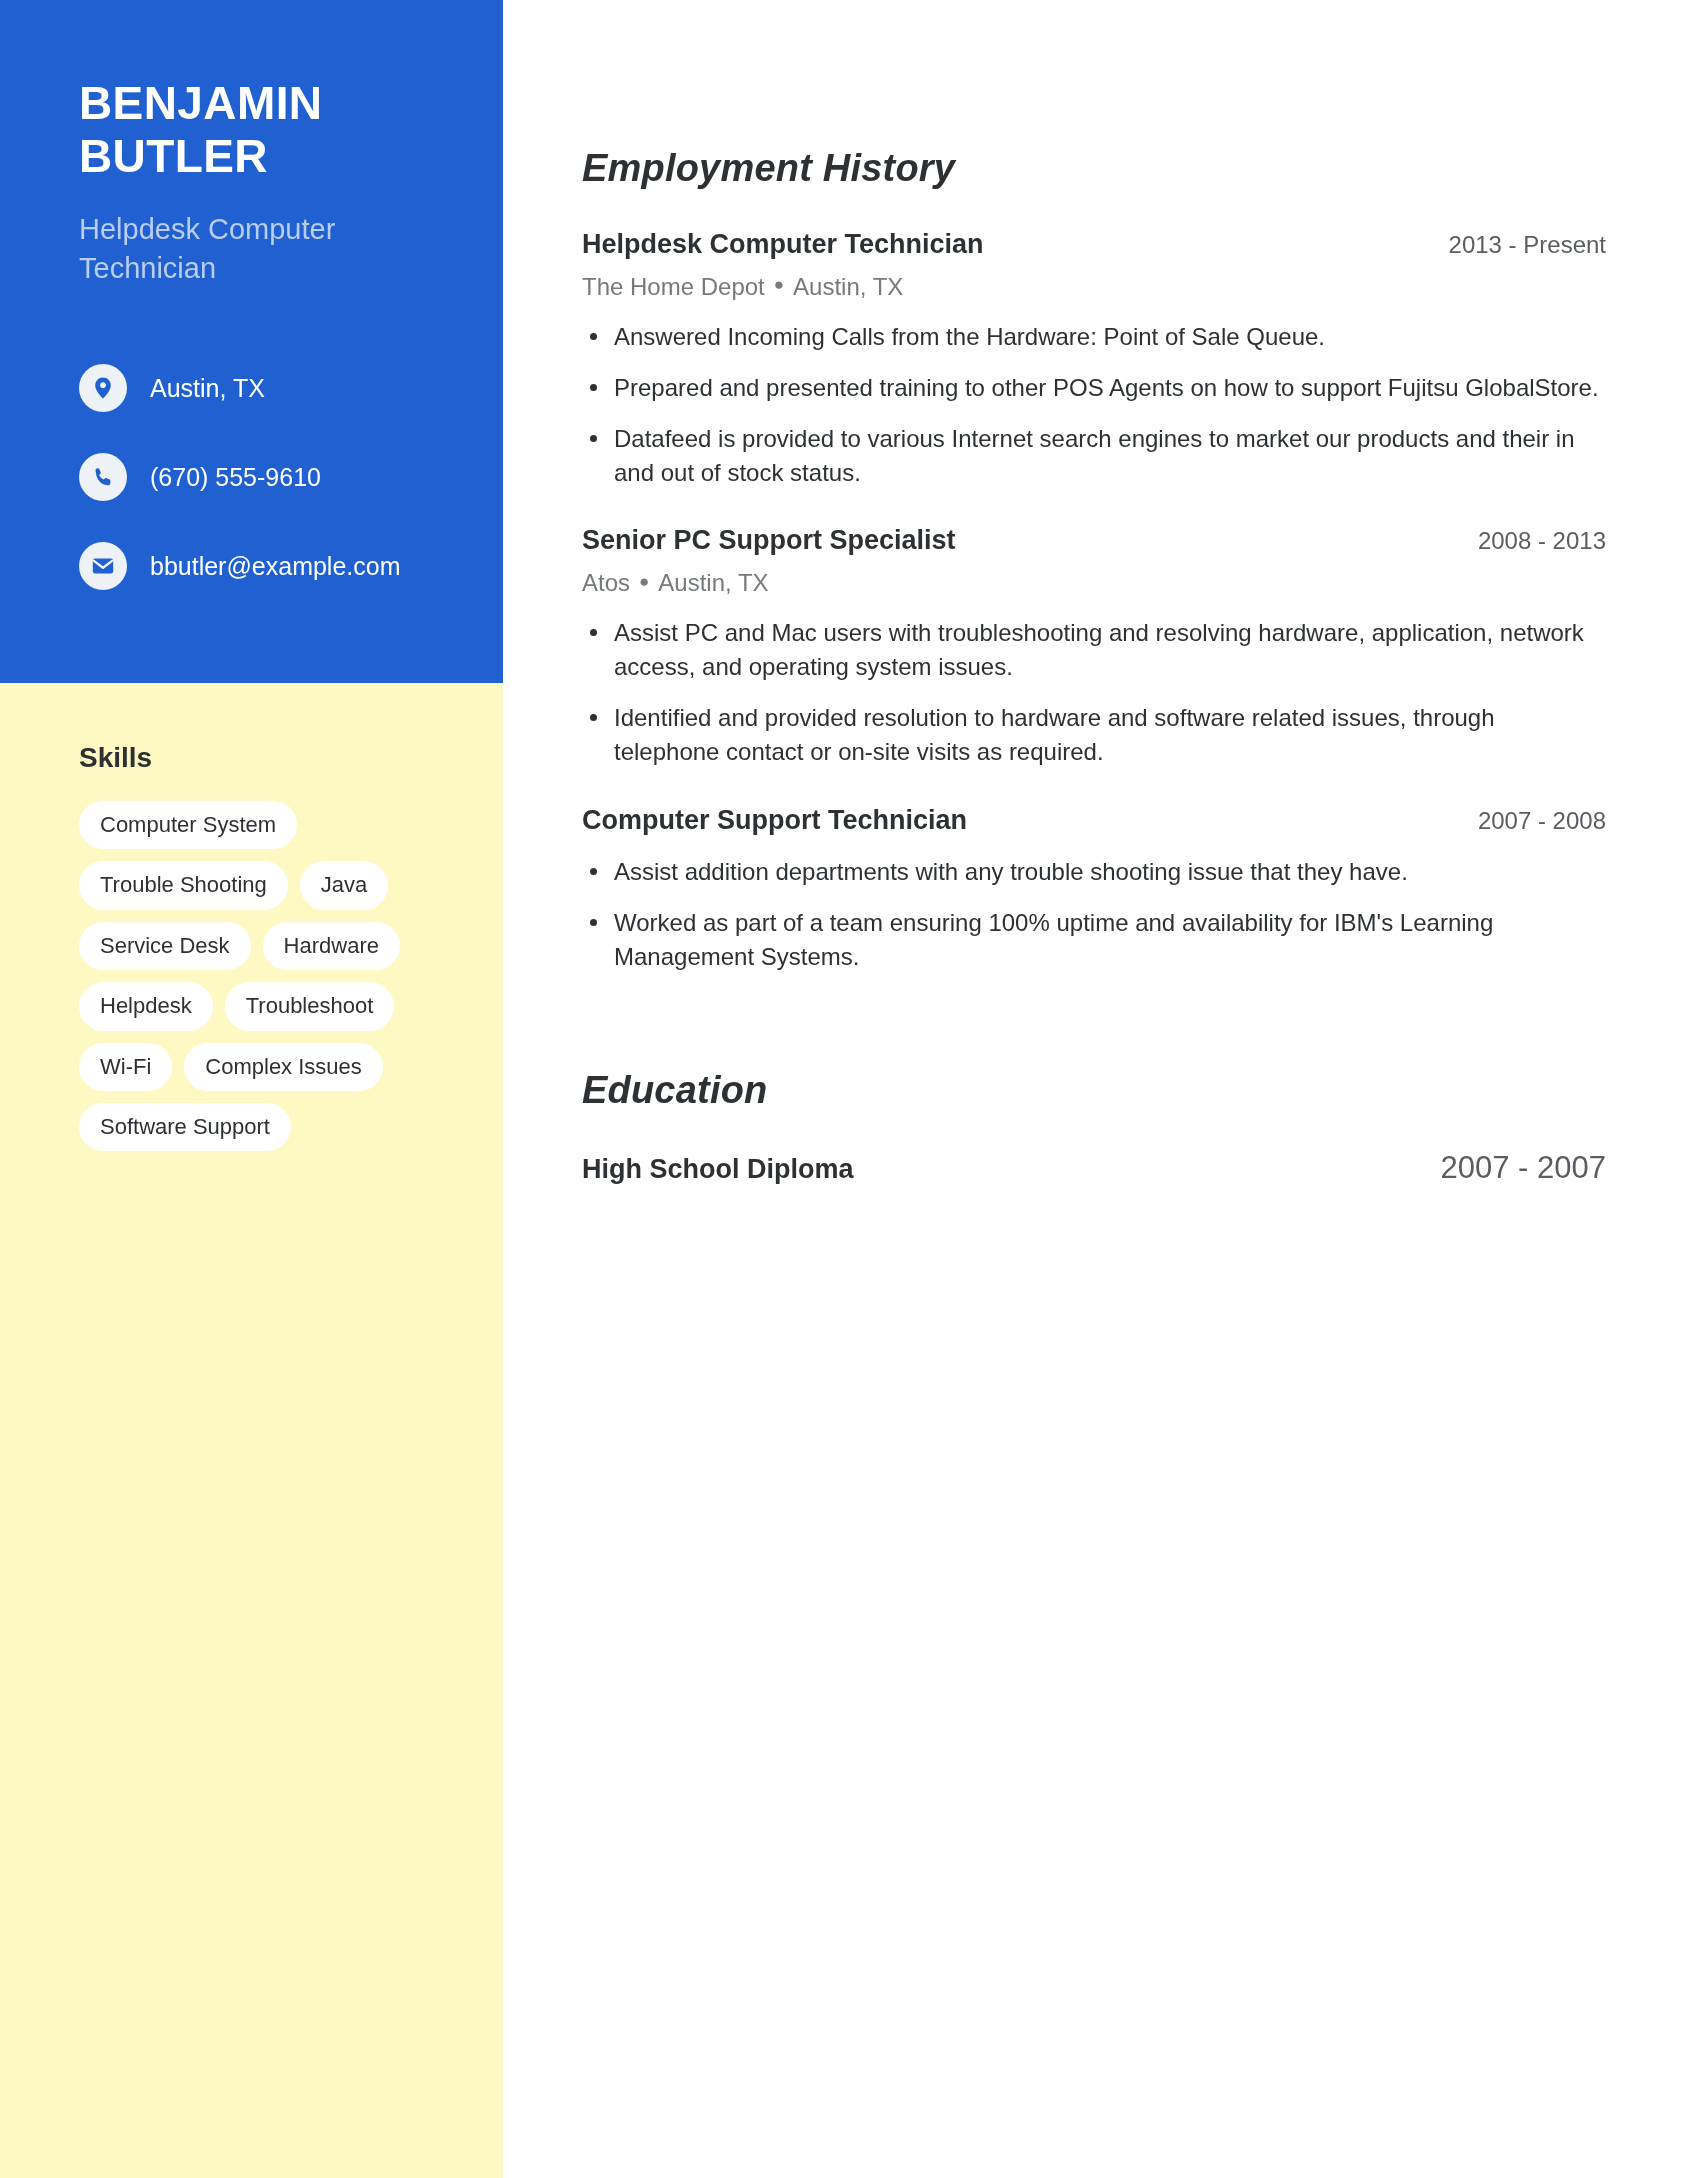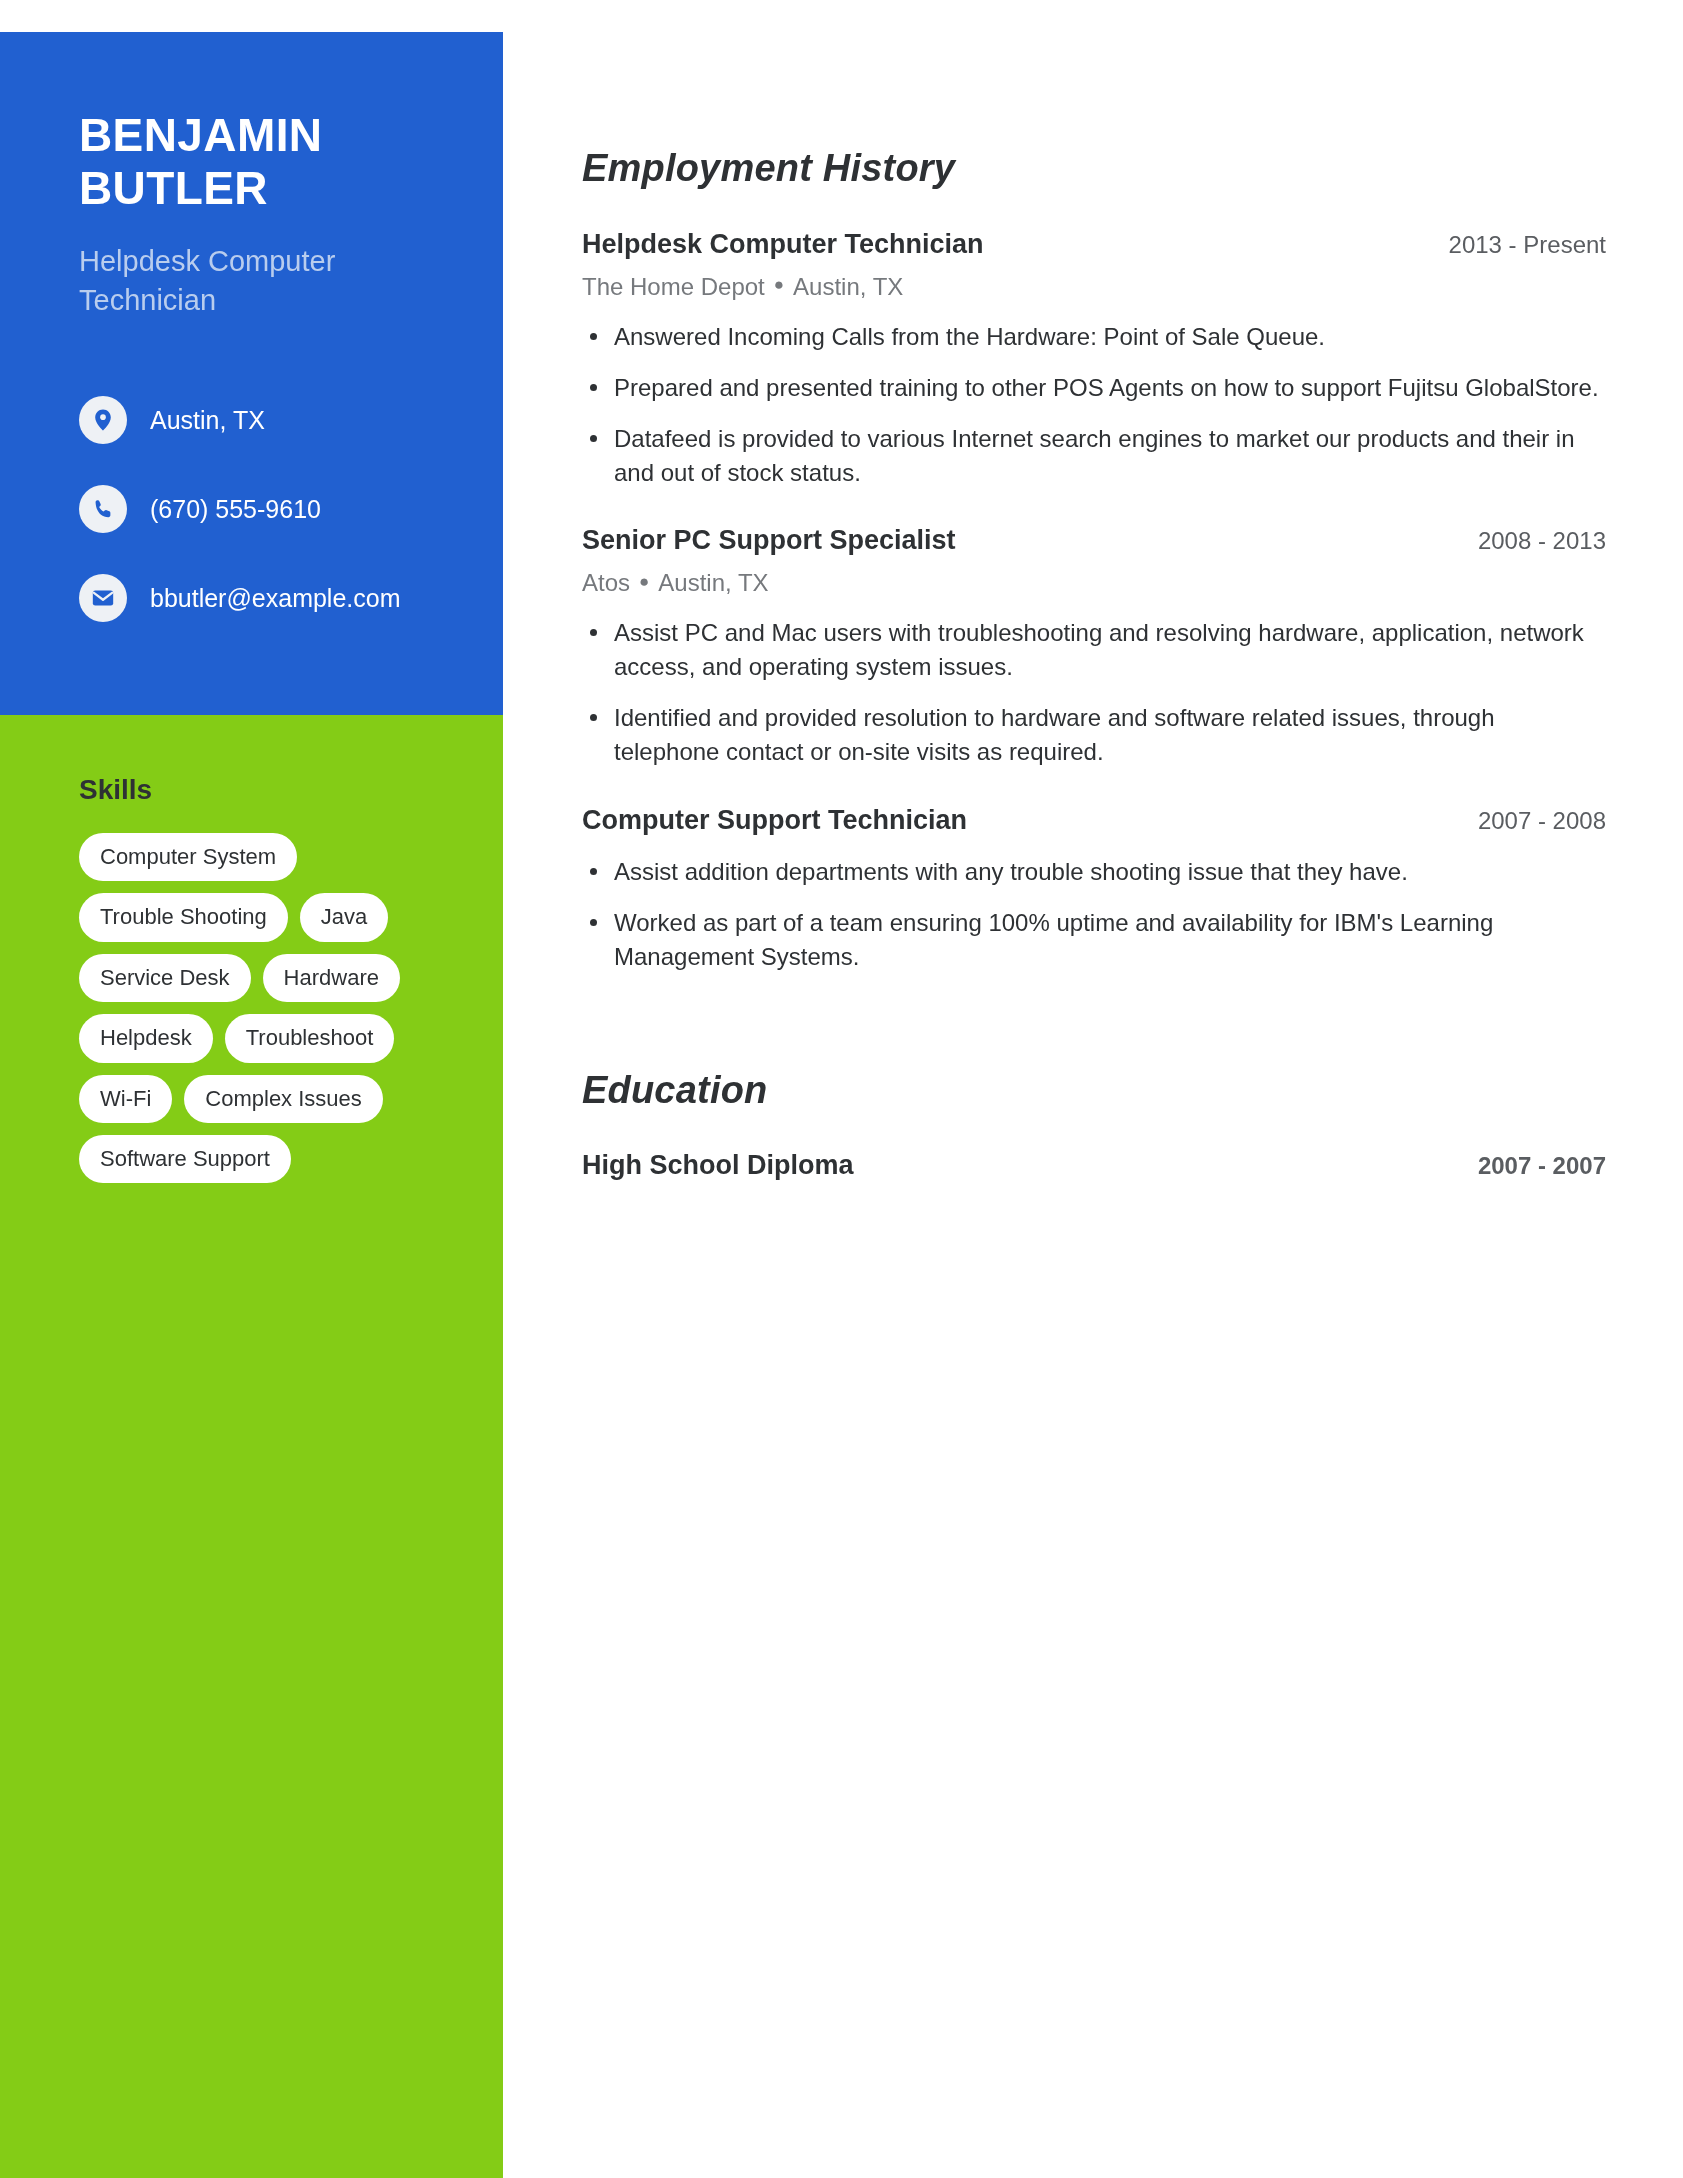--- a/index.html
+++ b/index.html
@@ -19,23 +19,22 @@
     height: 2178px;
     background: #ffffff;
     overflow: hidden;
     display: flex;
   }
 
   
   .sidebar {
     width: 503px;
     min-width: 503px;
-    background: #84cc16;
+    background: #fef9c3;
     position: relative;
-    margin-top: 32px;
   }
 
   .sidebar-header {
     background: #2160d0;
     padding: 77px 79px 0 79px;
     height: 683px;
   }
 
   .name {
     color: #ffffff;
@@ -199,24 +198,23 @@
     display: flex;
     justify-content: space-between;
     align-items: baseline;
   }
   .edu-degree {
     font-size: 27px;
     font-weight: bold;
     color: #2e3134;
   }
   .edu-dates {
-    font-size: 24px;
+    font-size: 31px;
     color: #5a5d61;
     white-space: nowrap;
-    font-weight: bold;
   }
 </style>
 </head>
 <body>
 
 <div class="page">
 
   <aside class="sidebar">
 
     <div class="sidebar-header">

